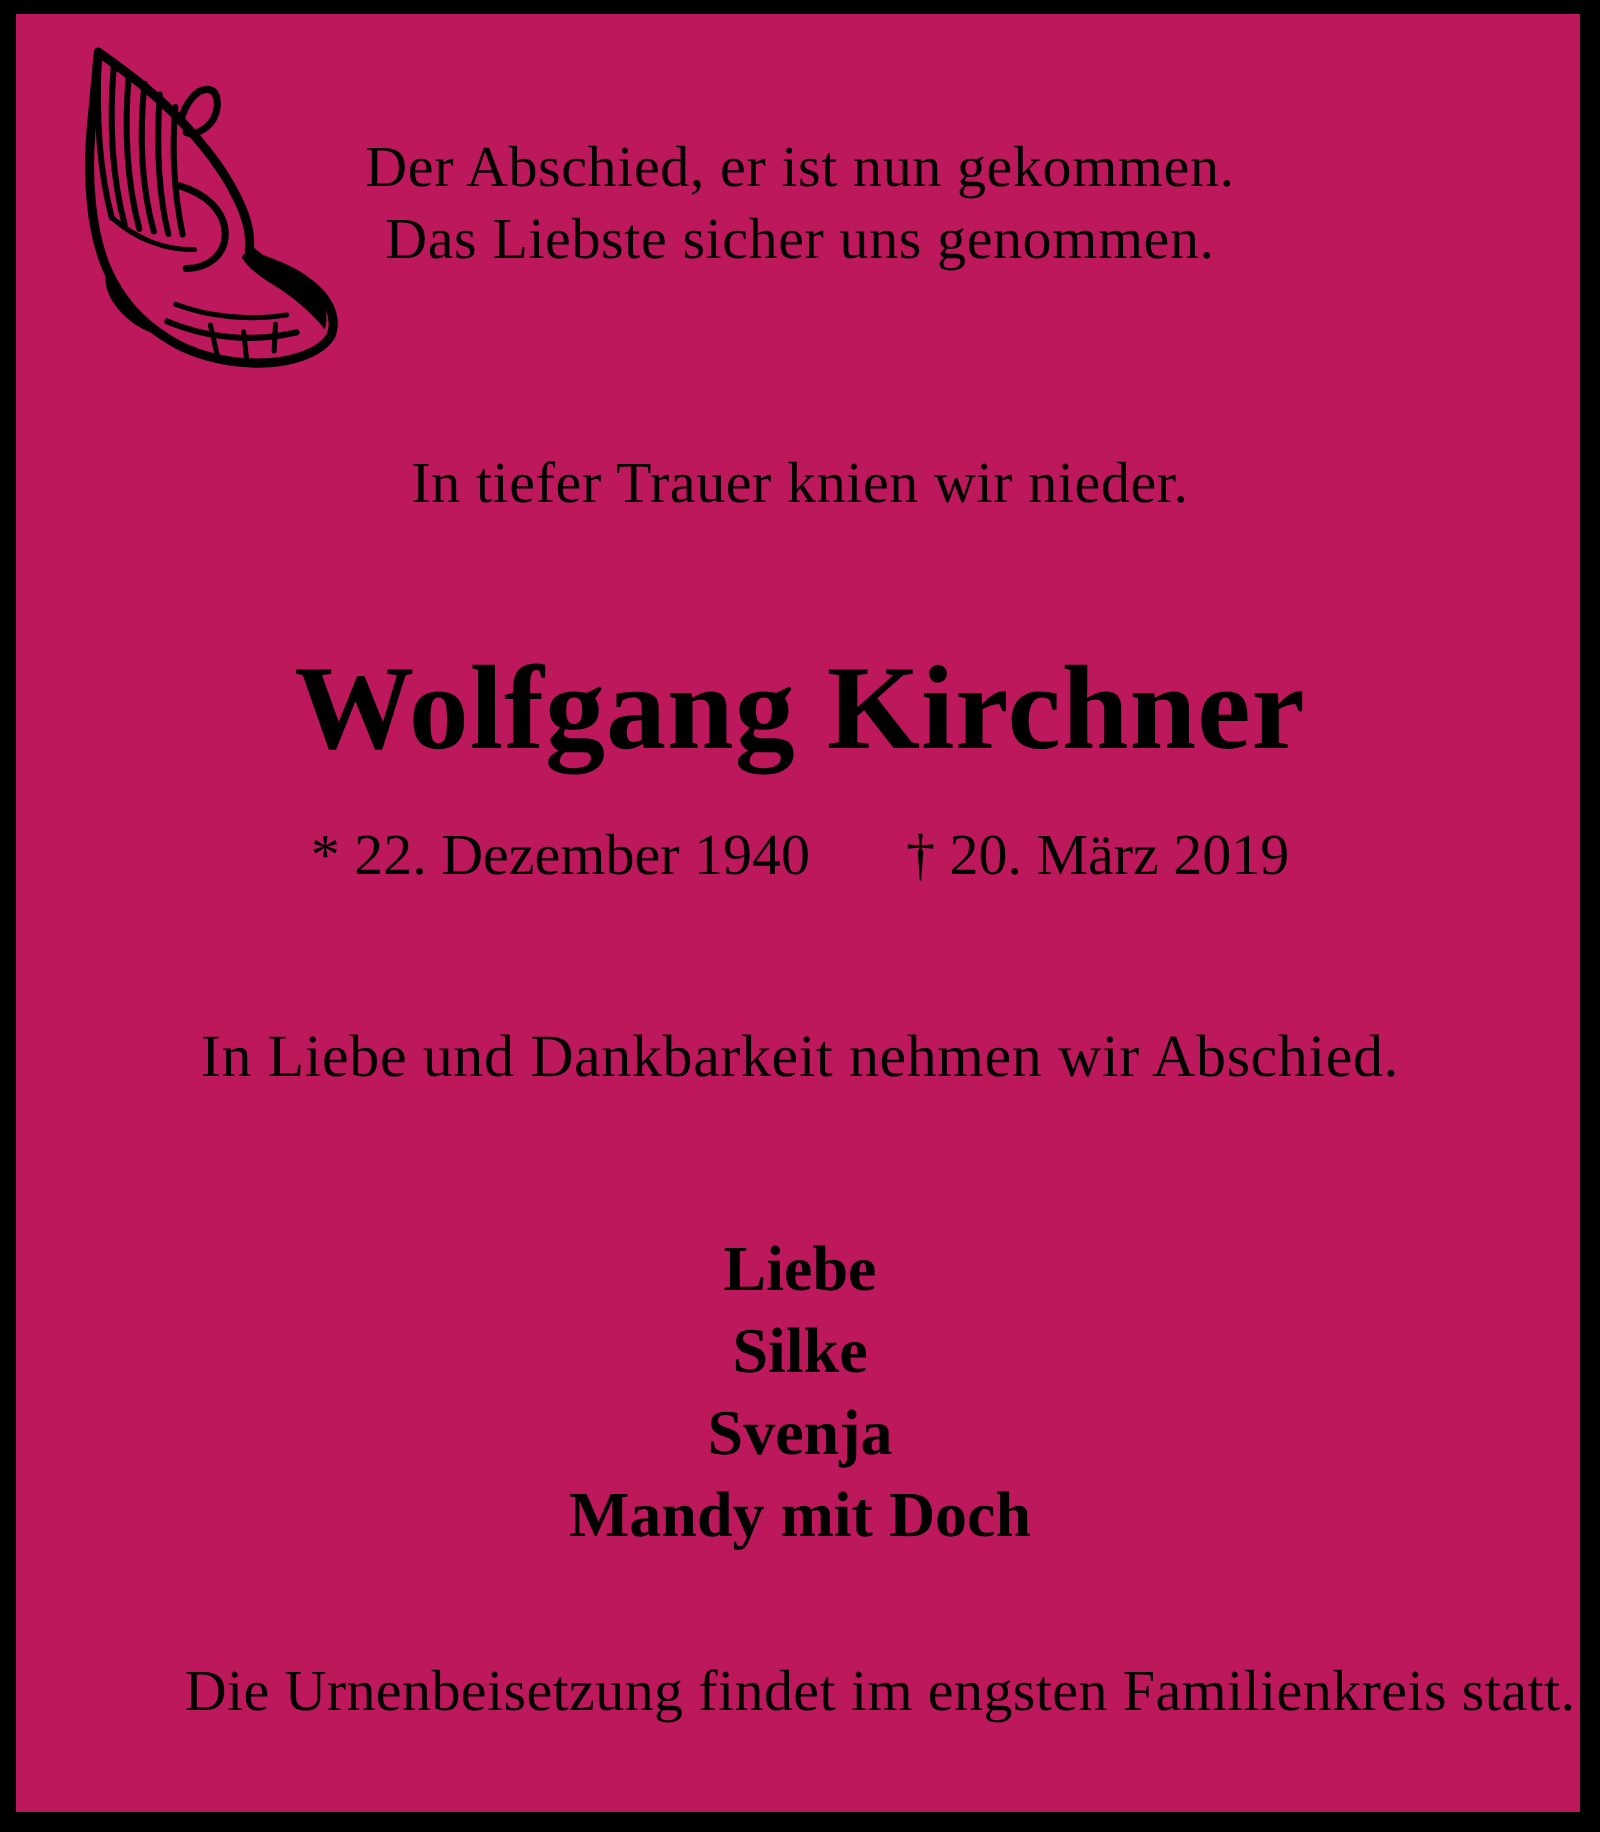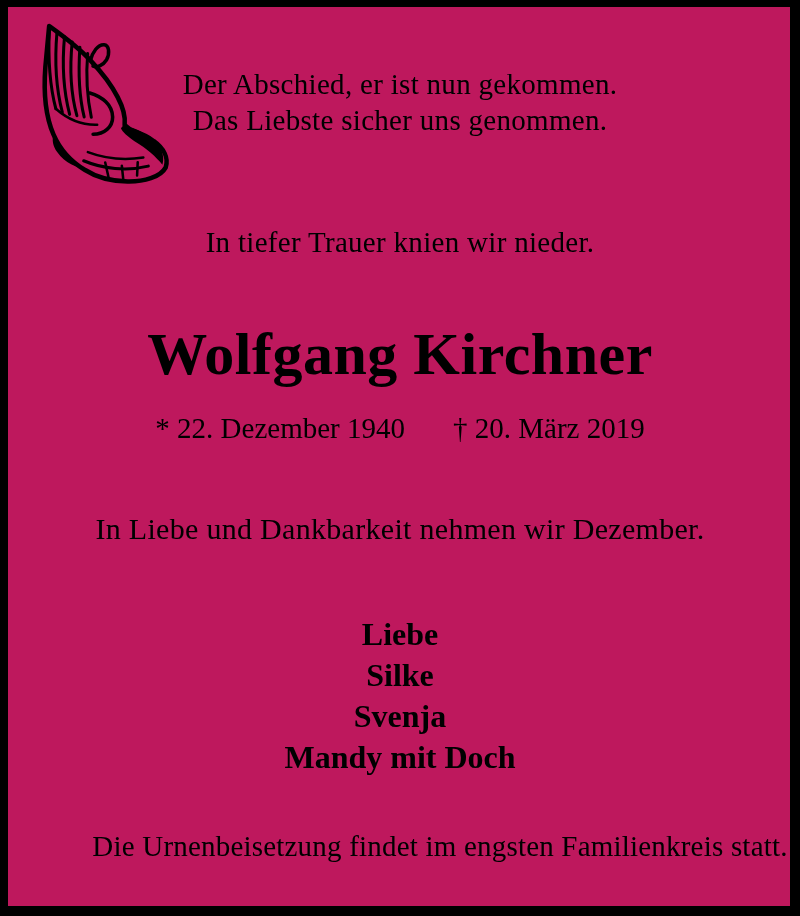--- a/index.html
+++ b/index.html
@@ -107,21 +107,21 @@
     <div>In tiefer Trauer knien wir nieder.</div>
   </div>
 
   <div class="abs deceased-name">Wolfgang Kirchner</div>
 
   <div class="abs dates">
     <span>* 22. Dezember 1940</span>
     <span>† 20. März 2019</span>
   </div>
 
-  <div class="abs farewell">In Liebe und Dankbarkeit nehmen wir Dezember.</div>
+  <div class="abs farewell">In Liebe und Dankbarkeit nehmen wir Abschied.</div>
 
   <div class="abs mourners">
     <div>Liebe</div>
     <div>Silke</div>
     <div>Svenja</div>
     <div>Mandy mit Doch</div>
   </div>
 
   <div class="abs closing">Die Urnenbeisetzung findet im engsten Familienkreis statt.</div>
 </div>

